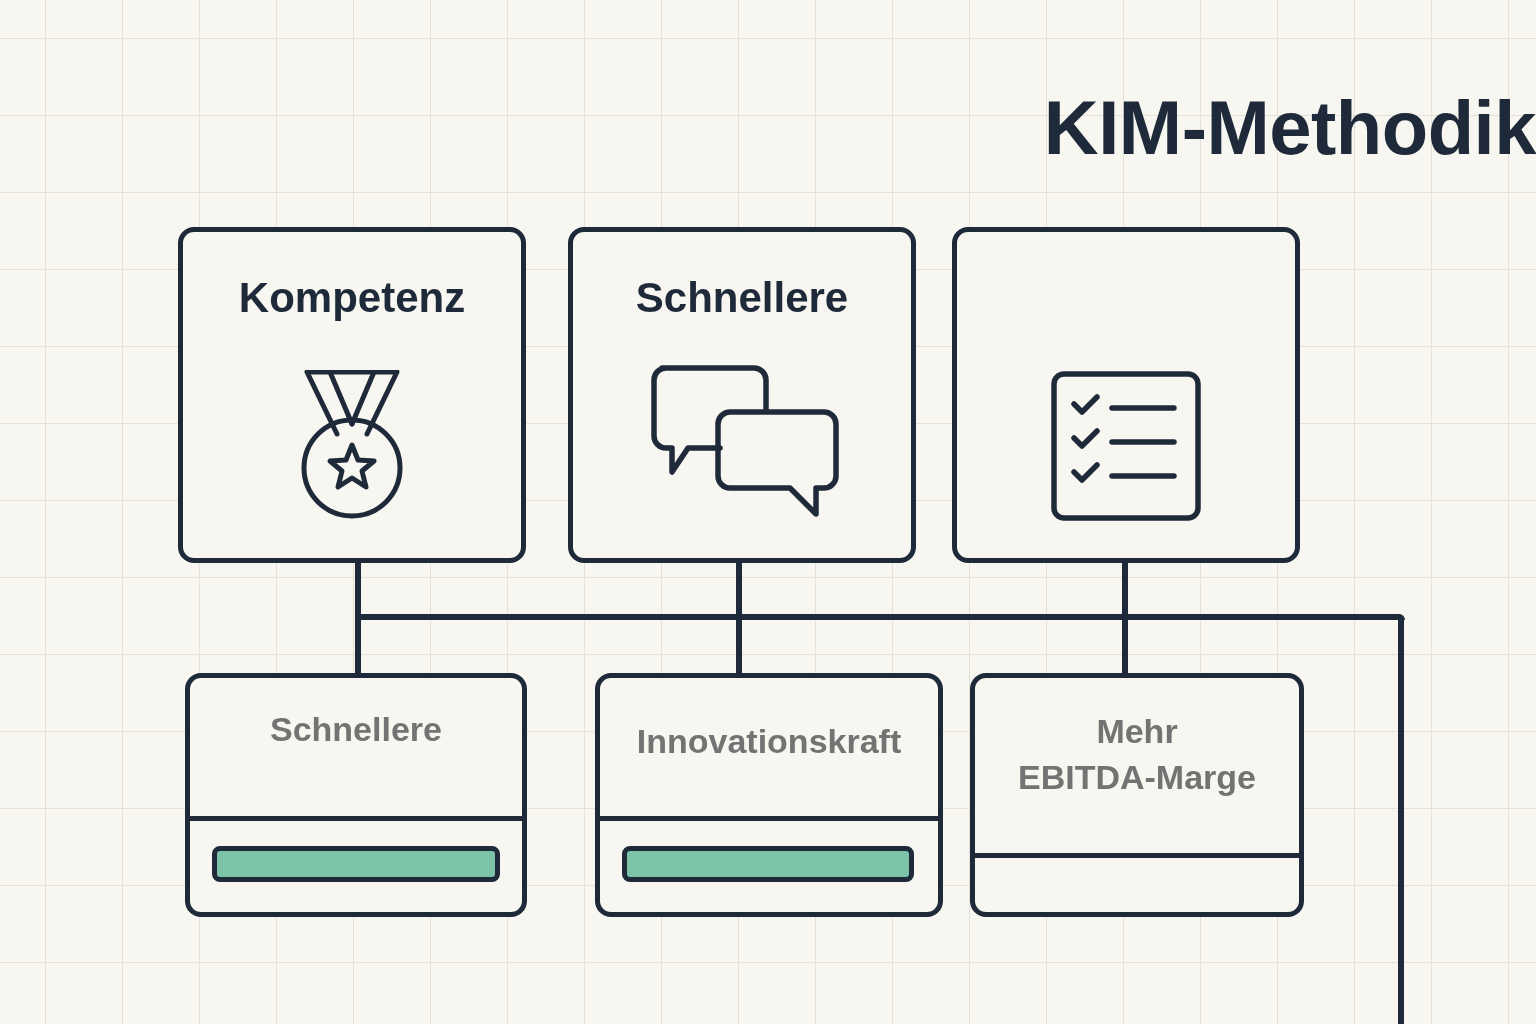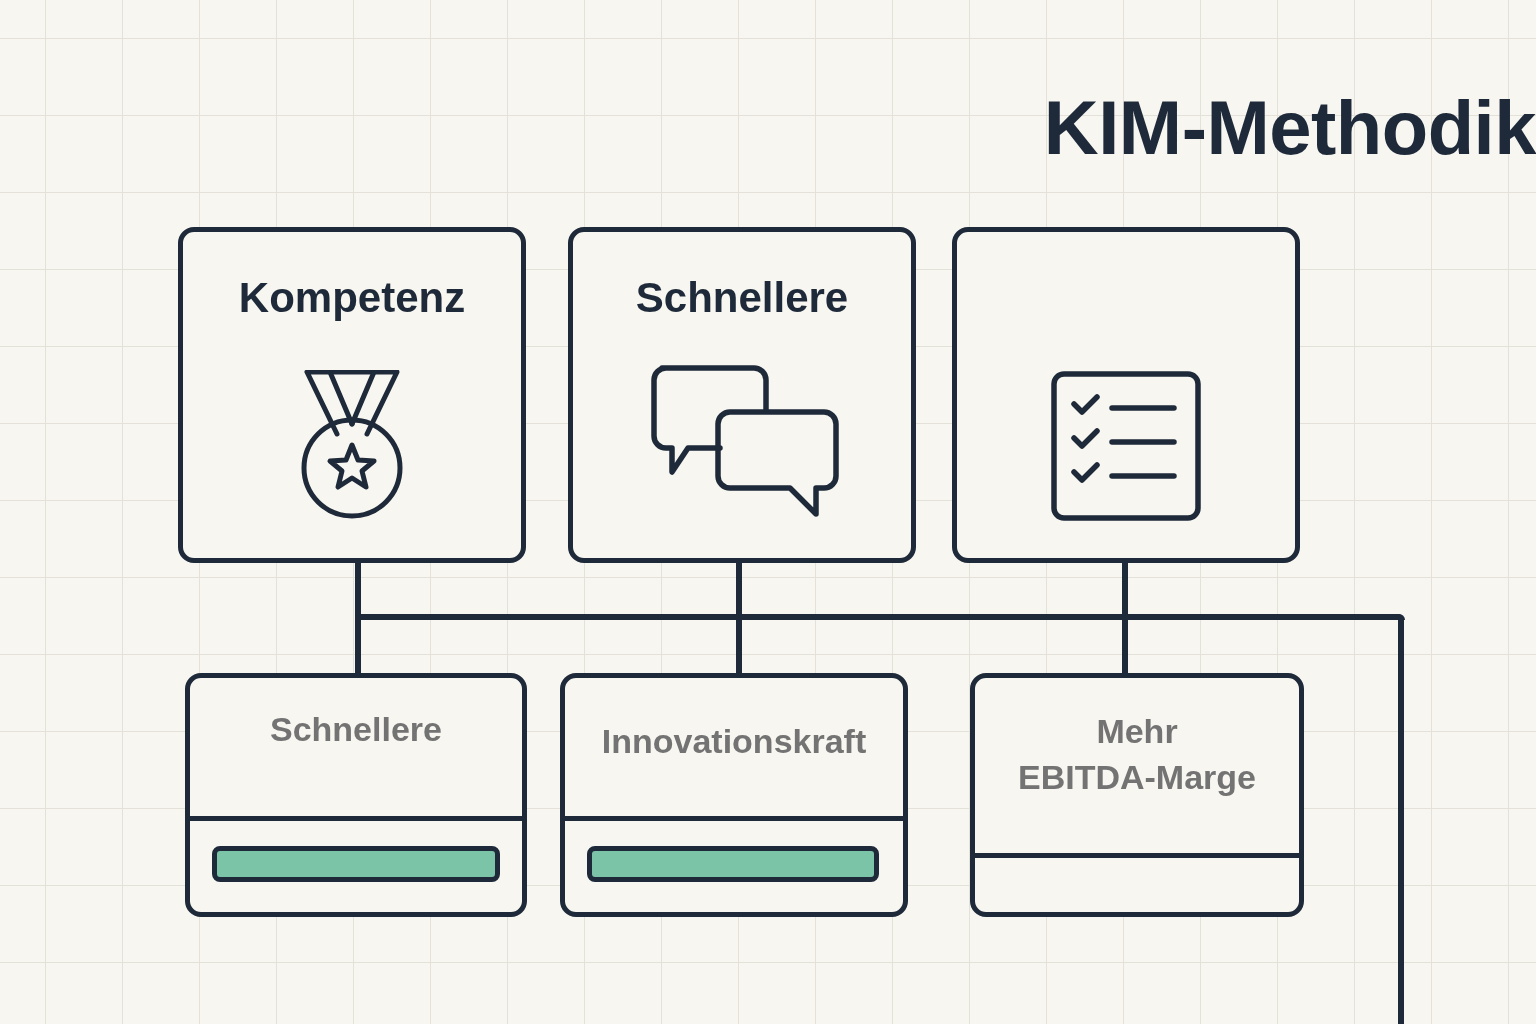--- a/index.html
+++ b/index.html
@@ -92,21 +92,21 @@
 </div>
 
 <div class="box outcome" style="left:185px; top:673px; width:342px; height:244px;">
   <div class="label" style="top:28px;">
     <div>Schnellere</div>
   </div>
   <div class="divider" style="top:138px;"></div>
   <div class="bar" style="left:22px; right:22px; top:168px; height:36px;"></div>
 </div>
 
-<div class="box outcome" style="left:560px; top:673px; width:348px; height:244px;">
+<div class="box outcome" style="left:595px; top:673px; width:348px; height:244px;">
   <div class="label" style="top:40px;">
     <div>Innovationskraft</div>
   </div>
   <div class="divider" style="top:138px;"></div>
   <div class="bar" style="left:22px; right:24px; top:168px; height:36px;"></div>
 </div>
 
 <div class="box outcome" style="left:970px; top:673px; width:334px; height:244px;padding-left:32px;">
   <div class="label" style="top:30px;">
     <div>Mehr</div>

